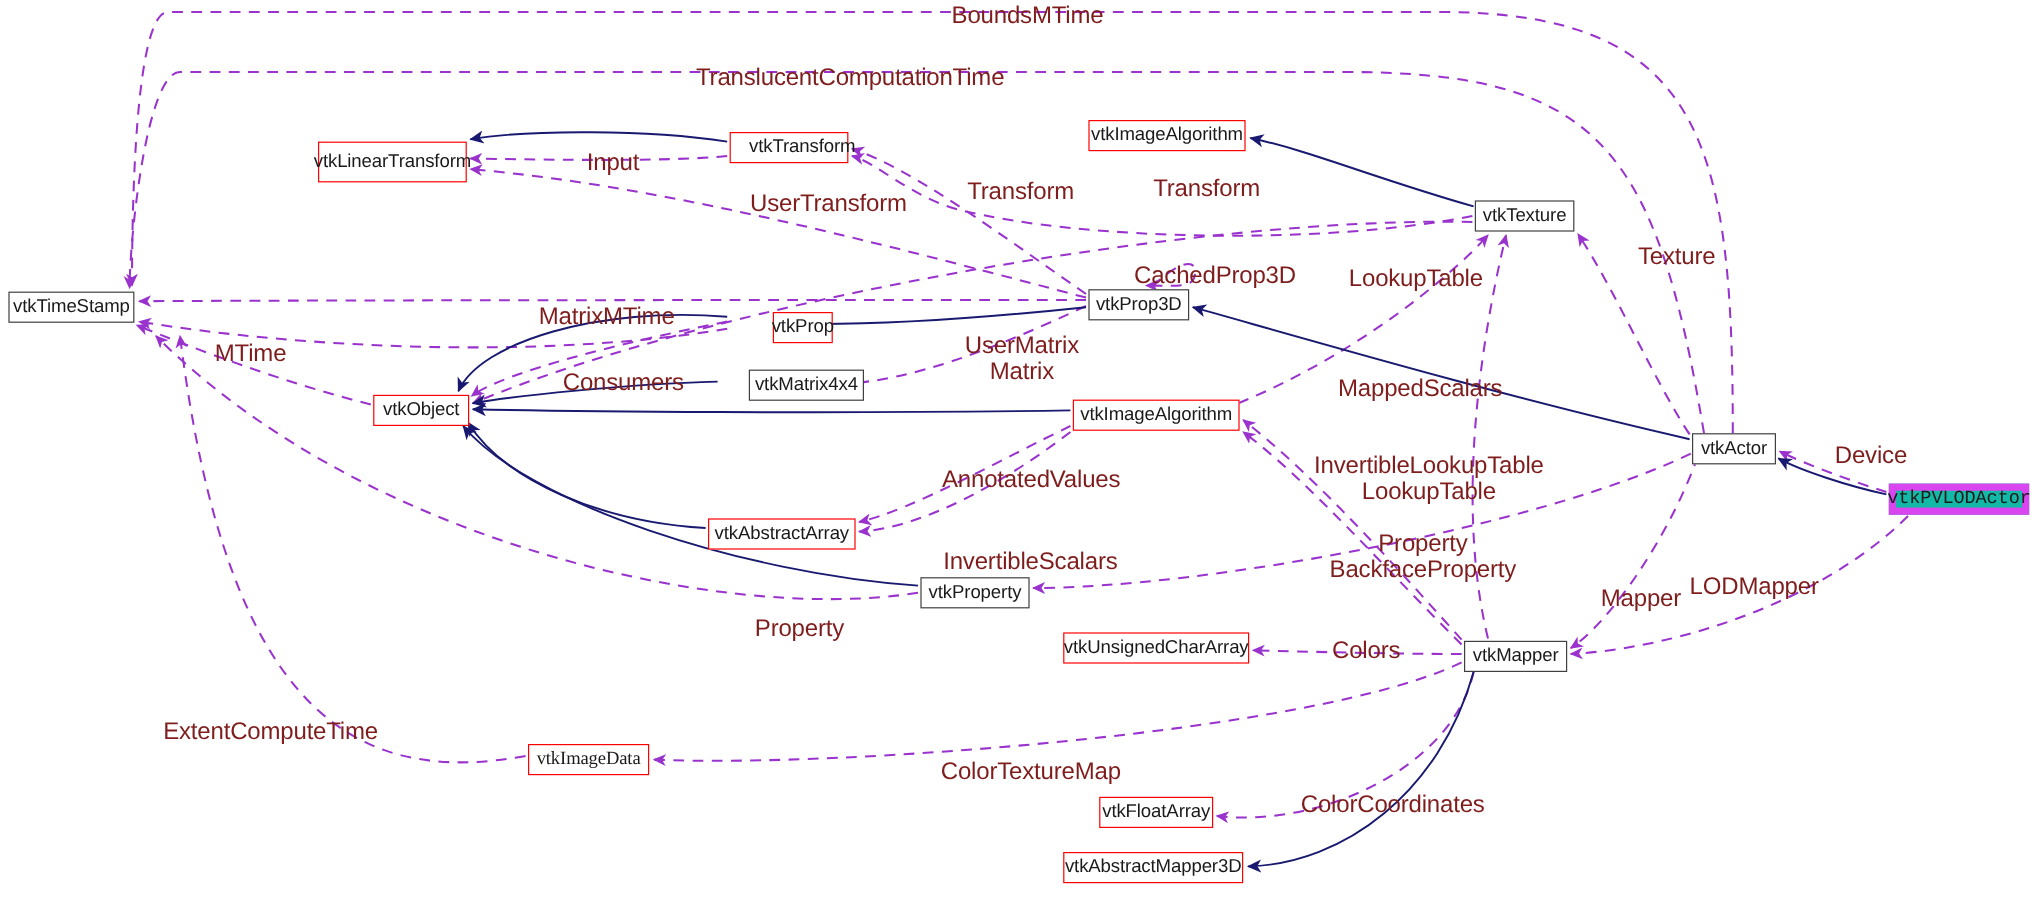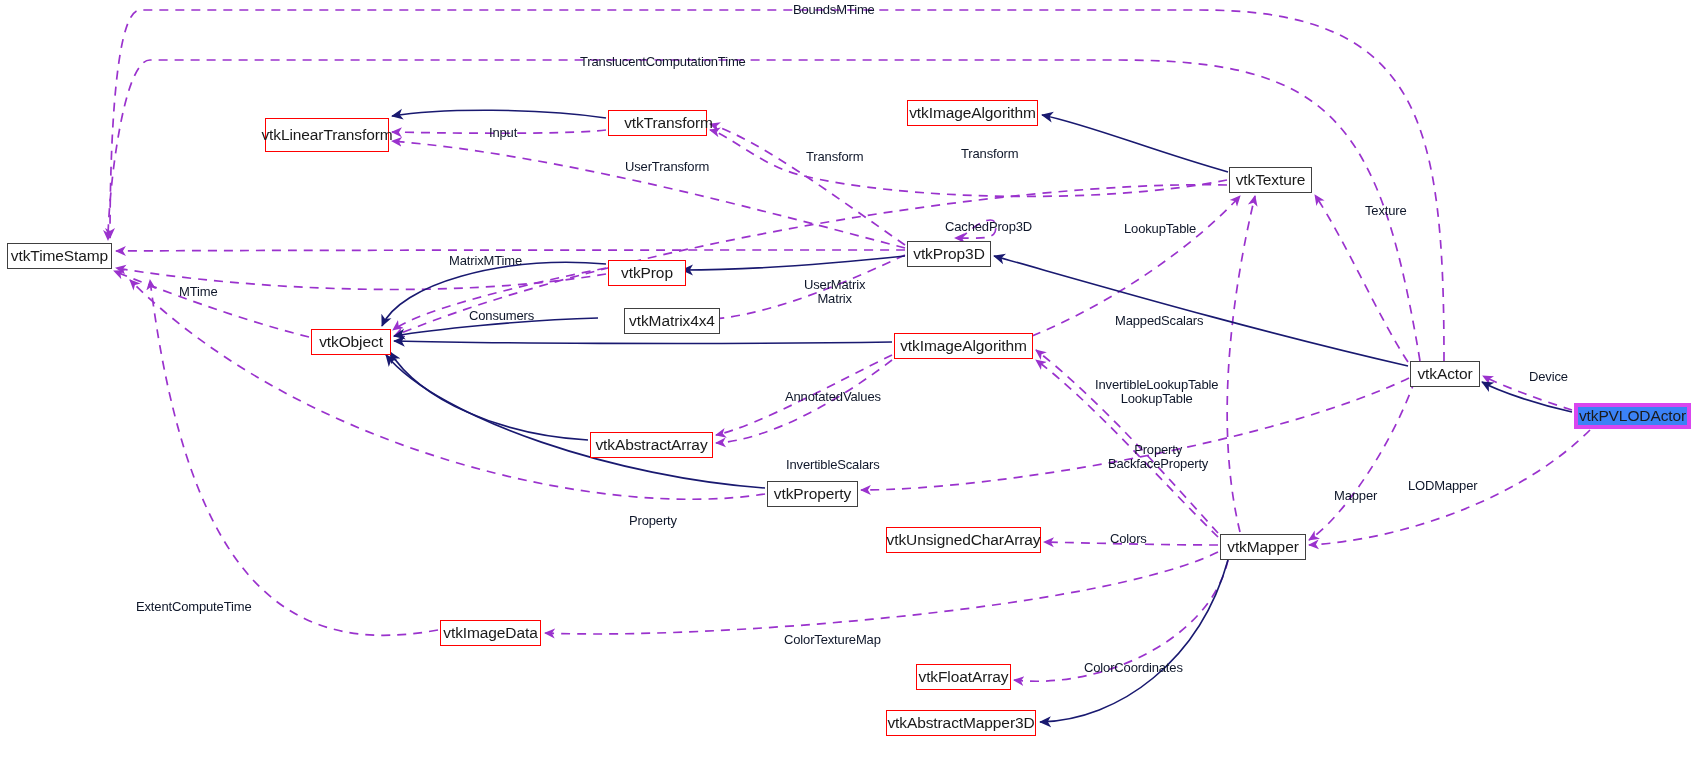--- a/index.html
+++ b/index.html
@@ -36,27 +36,28 @@
     color: #1a1a1a;
     letter-spacing: -0.1px;
     white-space: nowrap;
     line-height: 1;
     z-index: 5;
   }
   .node.red {
     border: 1.6px solid #ff0000;
   }
   .node.current {
-    background: #3b82f6;
-    border: 4px solid #d946ef;
+    background: #14b8a6;
+    border: 6px solid #d946ef;
+    font-family: Liberation Mono, monospace;
   }
   .edge-label {
     position: absolute;
-    font-size: 13px;
-    color: #0f172a;
+    font-size: 20px;
+    color: #7f1d1d;
     white-space: pre;
     text-align: center;
     line-height: 1.08;
     z-index: 4;
     letter-spacing: -0.15px;
   }
 </style>
 </head>
 <body>
 
@@ -158,21 +159,21 @@
       </div>
       <div class="node red" style="left: 907px; top: 100px; width: 131px; height: 26px;">
         <span>vtkImageAlgorithm</span>
       </div>
       <div class="node" style="left: 1229px; top: 167px; width: 83px; height: 26px;">
         <span>vtkTexture</span>
       </div>
       <div class="node" style="left: 907px; top: 241px; width: 84px; height: 26px;">
         <span>vtkProp3D</span>
       </div>
-      <div class="node red" style="left: 608px; top: 260px; width: 78px; height: 26px;">
+      <div class="node red" style="left: 644px; top: 260px; width: 50px; height: 26px;">
         <span>vtkProp</span>
       </div>
       <div class="node red" style="left: 311px; top: 329px; width: 80px; height: 26px;">
         <span>vtkObject</span>
       </div>
       <div class="node" style="left: 612px; top: 308px; width: 96px; height: 26px; margin-left: 12px;">
         <span>vtkMatrix4x4</span>
       </div>
       <div class="node red" style="left: 894px; top: 333px; width: 139px; height: 26px;">
         <span>vtkImageAlgorithm</span>
@@ -182,21 +183,21 @@
       </div>
       <div class="node" style="left: 767px; top: 481px; width: 91px; height: 26px;">
         <span>vtkProperty</span>
       </div>
       <div class="node red" style="left: 886px; top: 527px; width: 155px; height: 26px;">
         <span>vtkUnsignedCharArray</span>
       </div>
       <div class="node" style="left: 1220px; top: 534px; width: 86px; height: 26px;">
         <span>vtkMapper</span>
       </div>
-      <div class="node red" style="left: 440px; top: 620px; width: 101px; height: 26px;">
+      <div class="node red" style="left: 440px; top: 620px; width: 101px; height: 26px; font-family: Liberation Serif, serif;">
         <span>vtkImageData</span>
       </div>
       <div class="node red" style="left: 916px; top: 664px; width: 95px; height: 26px;">
         <span>vtkFloatArray</span>
       </div>
       <div class="node red" style="left: 886px; top: 710px; width: 150px; height: 26px;">
         <span>vtkAbstractMapper3D</span>
       </div>
       <div class="node" style="left: 1410px; top: 361px; width: 70px; height: 26px;">
         <span>vtkActor</span>

